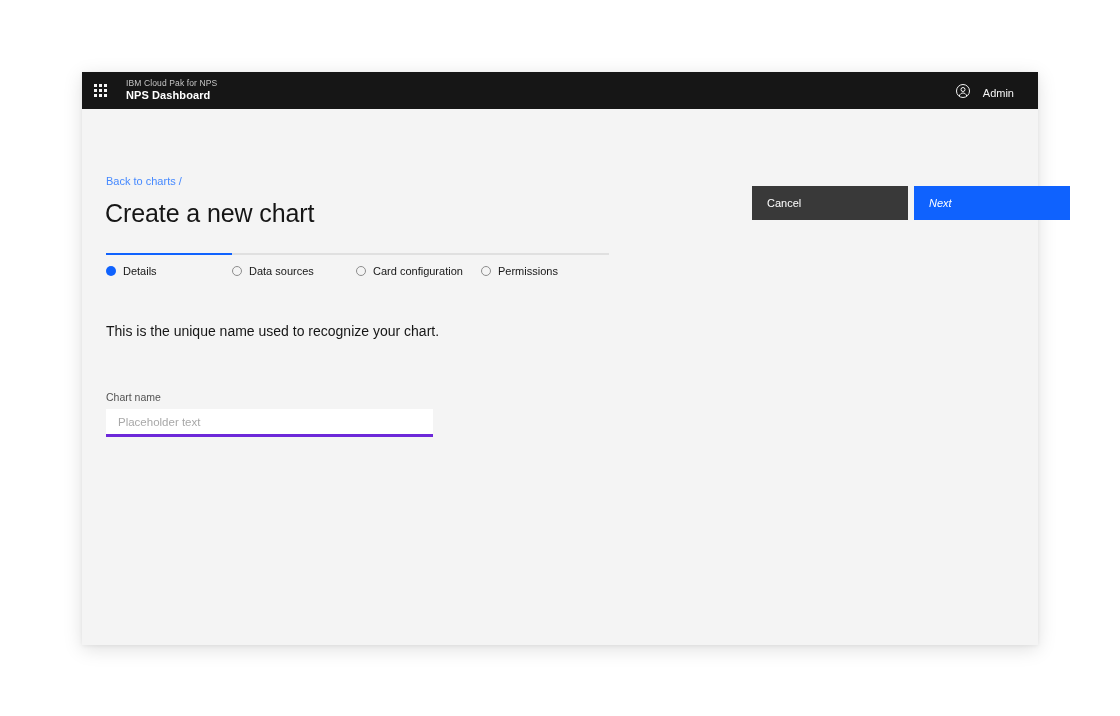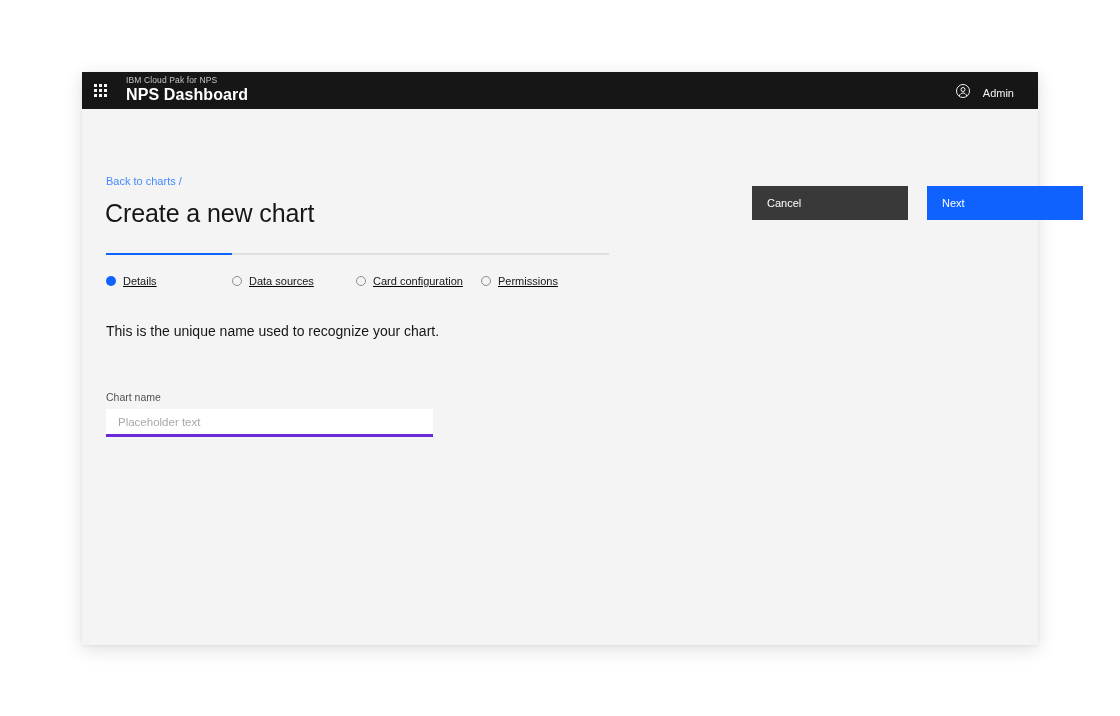--- a/index.html
+++ b/index.html
@@ -59,21 +59,21 @@
     flex-direction: column;
     justify-content: space-between;
     line-height: 1.15;
   }
   .brand-top {
     font-size: 8.5px;
     color: #c6c6c6;
     letter-spacing: 0.12px;
   }
   .brand-bottom {
-    font-size: 16px;
+    font-size: 11px;
     color: #ffffff;
     font-weight: bold;
     letter-spacing: 0.1px;
   }
 
   .header-right {
     margin-left: auto;
     display: flex;
     align-items: flex-end;
     gap: 12px;
@@ -124,21 +124,21 @@
     width: 156px;
     border: none;
     font-family: "Liberation Sans", sans-serif;
     font-size: 11px;
     color: #ffffff;
     text-align: left;
     padding-left: 15px;
     cursor: pointer;
   }
   .btn-cancel { background: #393939; }
-  .btn-next { background: #0f62fe; margin-left: 19px; }
+  .btn-next { background: #0f62fe; margin-left: 6px; font-style: italic; }
 
   
   .progress {
     position: absolute;
     left: 24px;
     top: 144px;
     width: 503px;
   }
   .progress-track {
     position: relative;
@@ -149,22 +149,21 @@
   .progress-fill {
     position: absolute;
     left: 0;
     top: 0;
     height: 2px;
     width: 126px;
     background: #0f62fe;
   }
   .progress-steps {
     display: flex;
-    margin-top: 20px;
-    text-decoration: underline;
+    margin-top: 10px;
   }
   .step {
     display: flex;
     align-items: center;
     gap: 7px;
     cursor: pointer;
   }
   .step-0 { width: 126px; }
   .step-1 { width: 124px; }
   .step-2 { width: 125px; }

